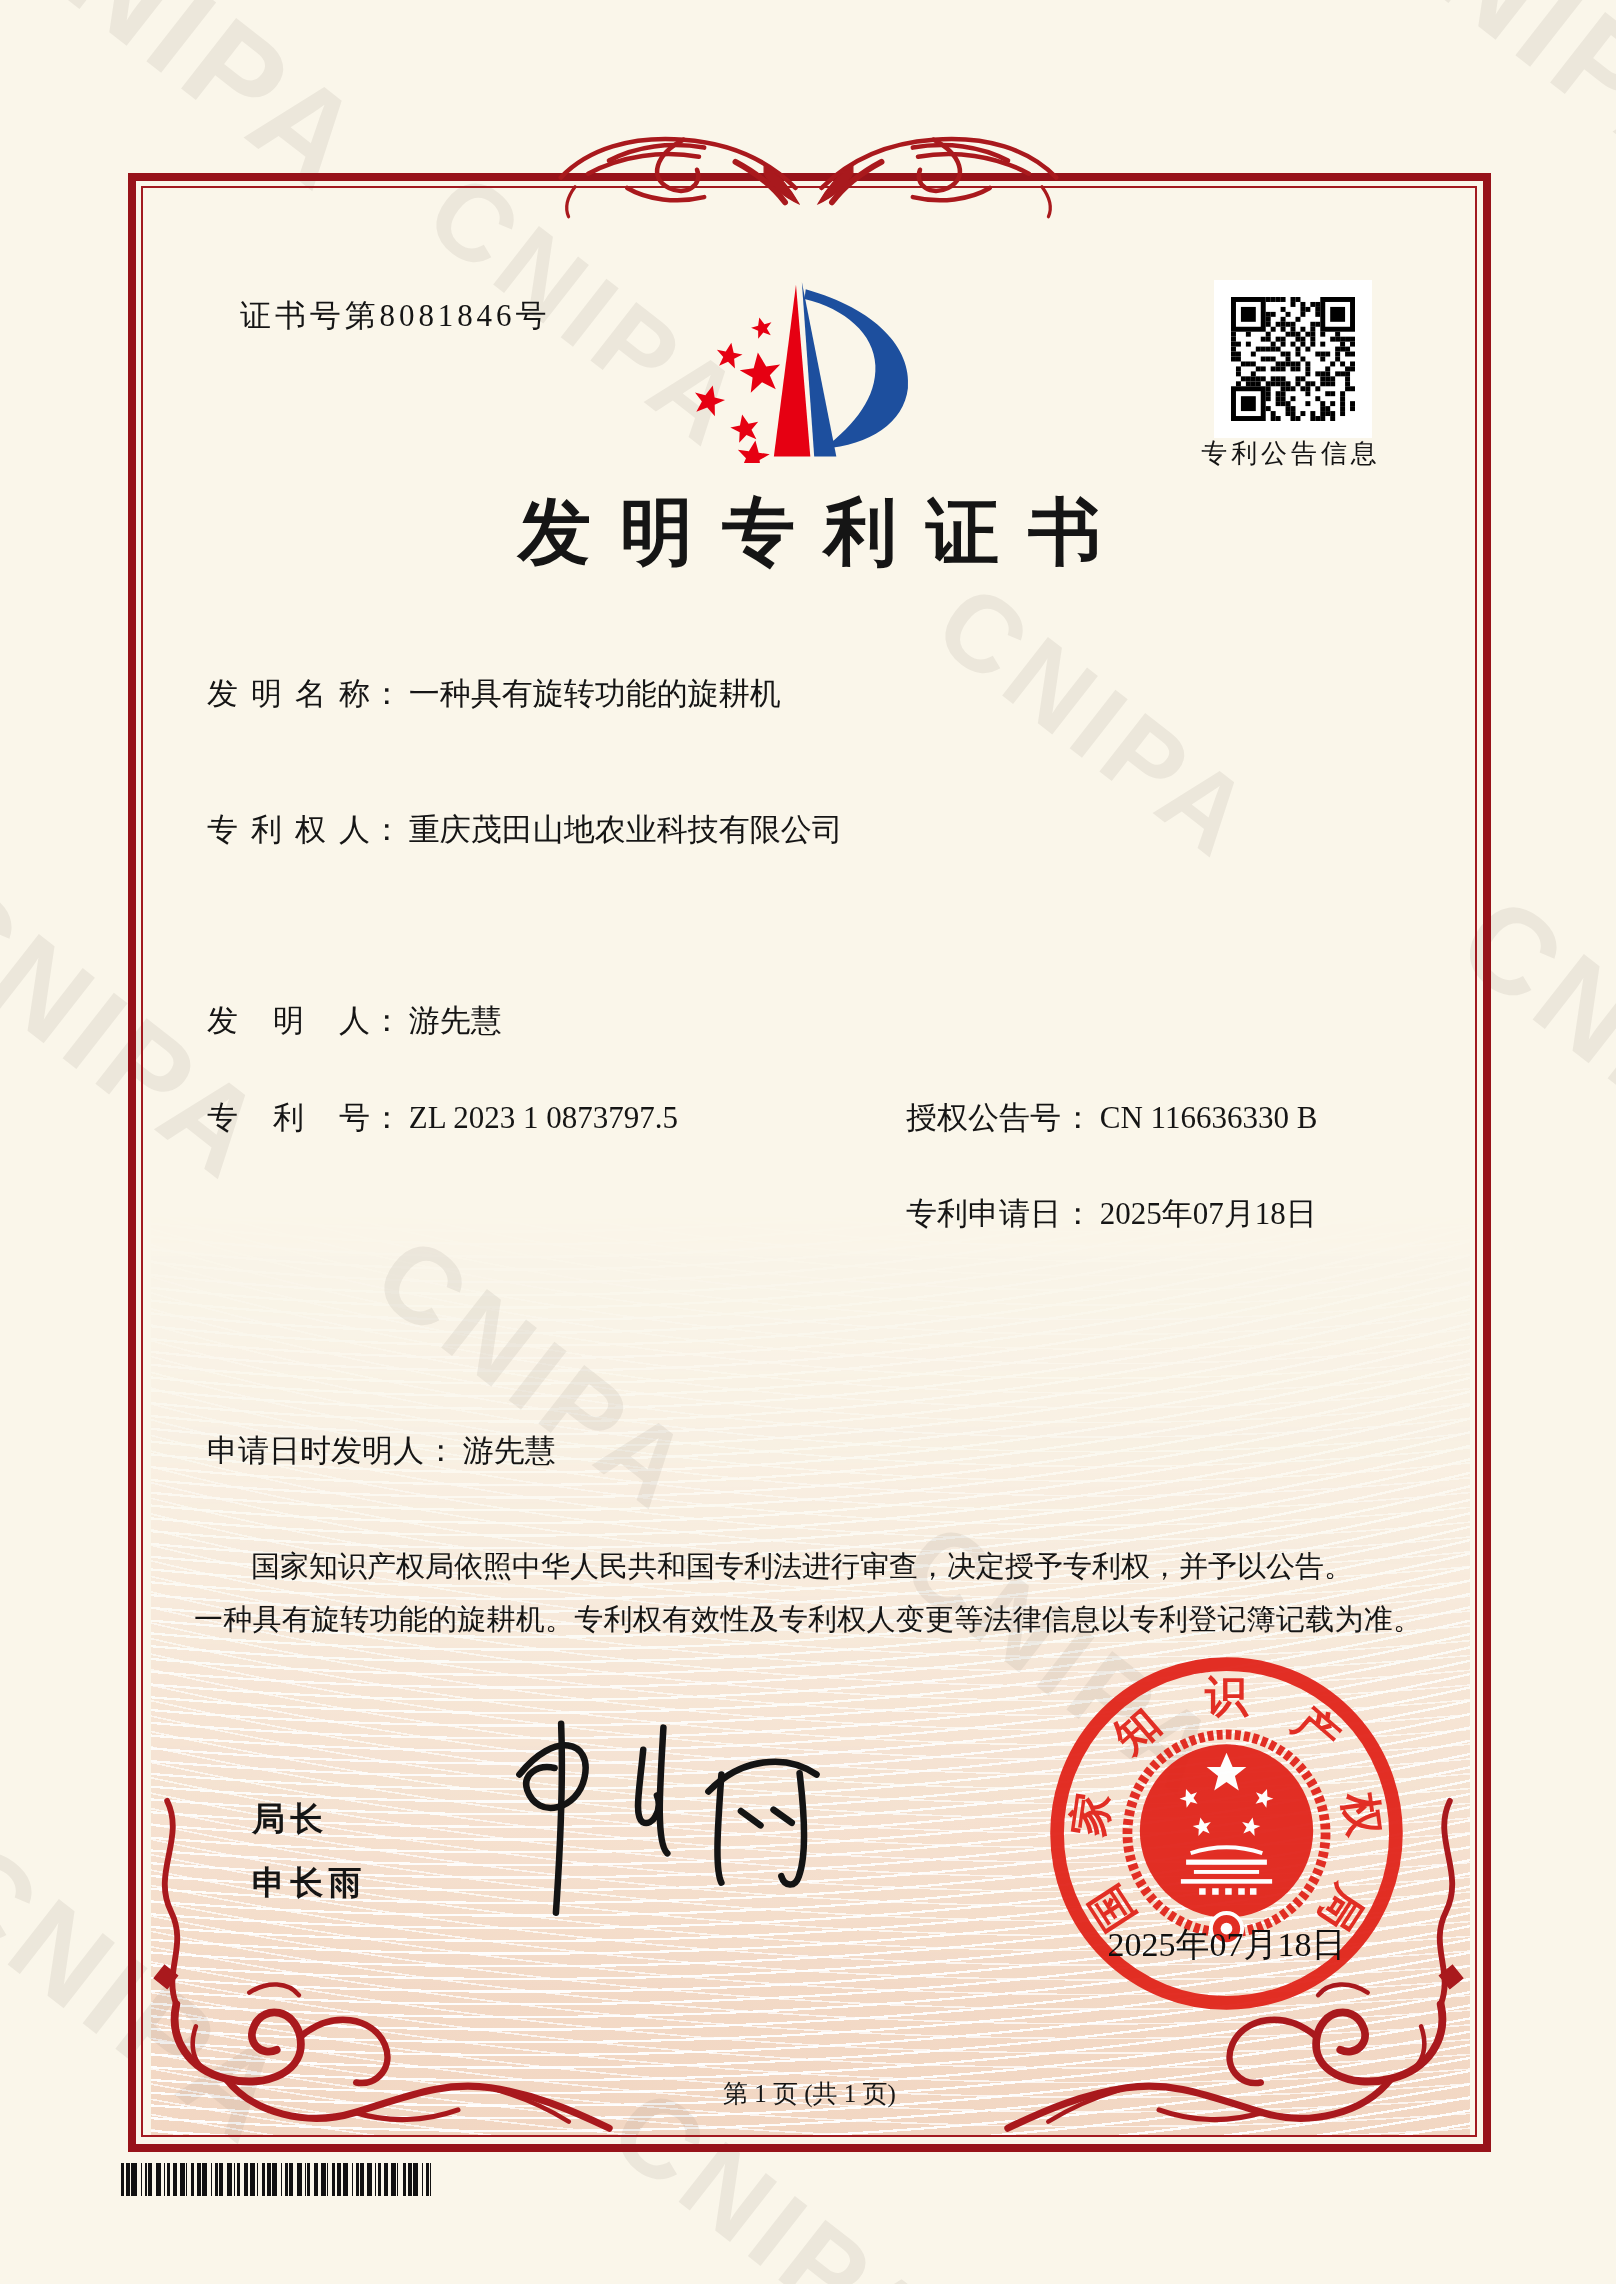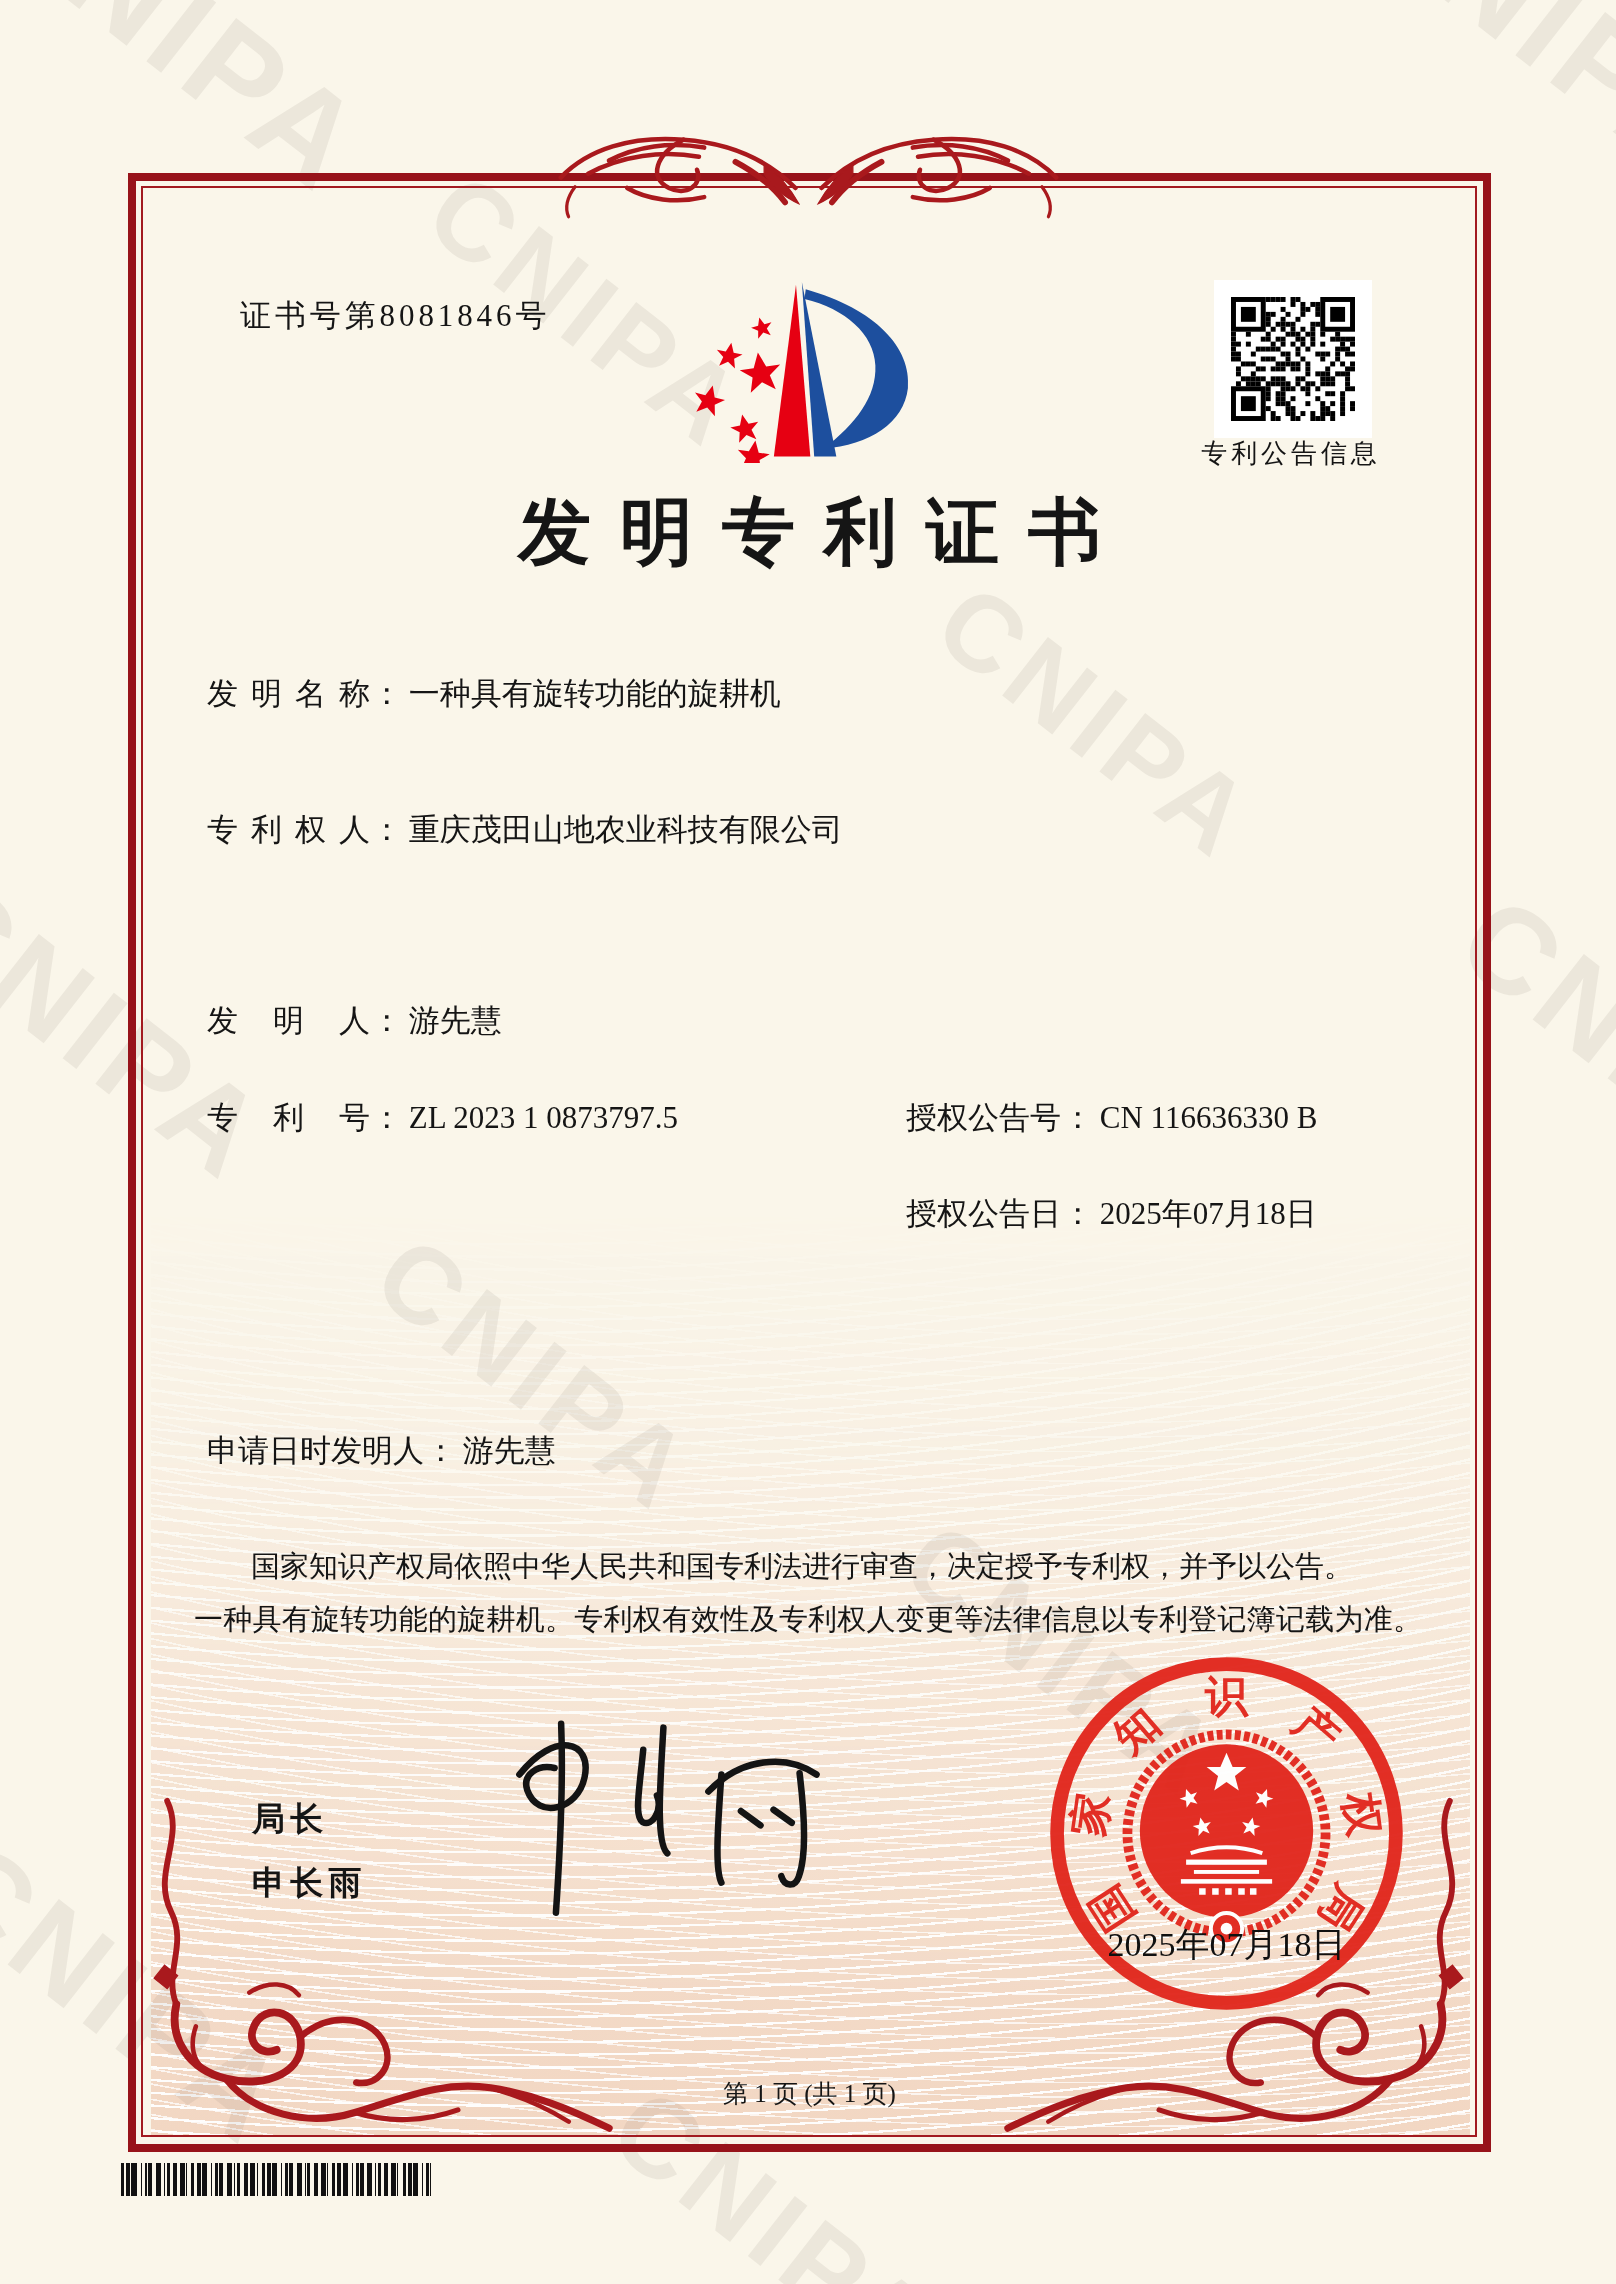--- a/index.html
+++ b/index.html
@@ -374,21 +374,21 @@
   <div class="row" style="top:1000px">
     <span class="flabel">发明人</span><span class="colon">：</span><span class="fvalue">游先慧</span>
   </div>
   <div class="row" style="top:1097px">
     <span class="flabel">专利号</span><span class="colon">：</span><span class="fvalue">ZL 2023 1 0873797.5</span>
   </div>
   <div class="row rcol" style="top:1097px">
     <span class="flabel nat">授权公告号</span><span class="colon">：</span><span class="fvalue">CN 116636330 B</span>
   </div>
   <div class="row rcol" style="top:1193px">
-    <span class="flabel nat">授权公告日</span><span class="colon">：</span><span class="fvalue">2025年07月18日</span>
+    <span class="flabel nat">专利申请日</span><span class="colon">：</span><span class="fvalue">2025年07月18日</span>
   </div>
   <div class="row" style="top:1430px">
     <span class="flabel">申请日时发明人</span><span class="colon">：</span><span class="fvalue">游先慧</span>
   </div>
 
   <div class="statement">
     <div class="l1">国家知识产权局依照中华人民共和国专利法进行审查，决定授予专利权，并予以公告。</div>
     <div class="l2">一种具有旋转功能的旋耕机。专利权有效性及专利权人变更等法律信息以专利登记簿记载为准。</div>
   </div>
 

